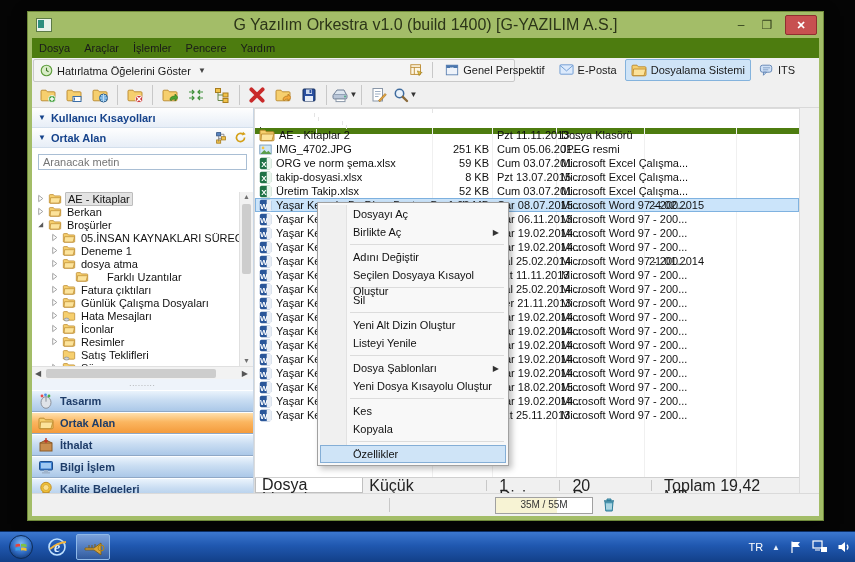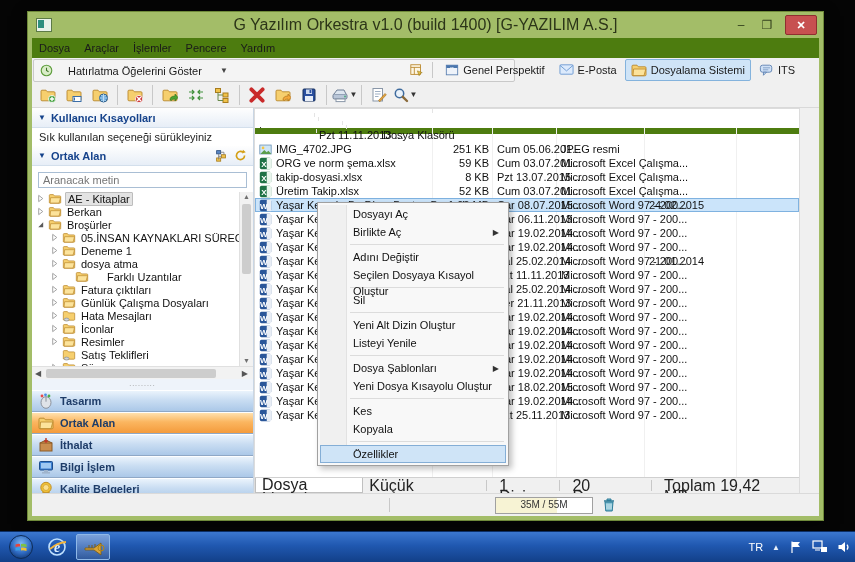--- a/index.html
+++ b/index.html
@@ -13,21 +13,21 @@
   .titlebar .appicon i{display:block;width:6px;height:8px;margin:1px;background:#2e8f7e;}
   .titlebar .title{position:absolute;left:0;right:0;text-align:center;font-size:16px;color:#2c3518;}
   .winbtns{position:absolute;right:6px;top:4px;display:flex;gap:10px;align-items:center;height:18px;}
   .winbtn{font-size:12px;color:#33401c;line-height:18px;cursor:default;width:16px;text-align:center;}
   .winbtn.close{width:30px;background:#c75050;border:1px solid #8e2f2f;color:#fff;border-radius:2px;font-size:11px;font-weight:bold;}
   .menubar{position:absolute;left:4px;right:4px;top:26px;height:20px;background:#4d7c0f;display:flex;align-items:center;border-bottom:1px solid #e2e2e2;}
   .menu-item{font-size:11px;color:#1a1a1a;padding:0 7px;line-height:20px;}
   
   .toolbar1{position:absolute;left:4px;right:4px;top:46px;height:24px;background:#f0f0f0;}
   .reminder-box{position:absolute;left:1px;top:1px;width:480px;height:21px;border:1px solid #c9c9c9;border-radius:2px;background:#f4f4f4;display:flex;align-items:center;}
-  .reminder-btn{display:flex;align-items:center;gap:15px;padding:0 6px;height:19px;font-size:11px;color:#1a1a1a;}
+  .reminder-btn{display:flex;align-items:center;gap:4px;padding:0 6px;height:19px;font-size:11px;color:#1a1a1a;}
   .reminder-btn .caret{font-size:8px;color:#444;margin-left:3px;}
   .persp{position:absolute;right:18px;top:1px;height:21px;display:flex;align-items:center;gap:2px;}
   .persp .tool-ico{width:20px;height:20px;display:flex;align-items:center;justify-content:center;}
   .persp .vsep{width:1px;height:16px;background:#c8c8c8;margin:0 4px;}
   .persp-btn{display:flex;align-items:center;gap:4px;height:20px;padding:0 5px;font-size:11px;color:#1a1a1a;border:1px solid transparent;border-radius:2px;}
   .persp-btn.selected{background:#cfe4f7;border-color:#84b3dd;}
   
   .toolbar2{position:absolute;left:4px;right:4px;top:70px;height:26px;background:#f0f0f0;border-bottom:1px solid #d9d9d9;display:flex;align-items:center;padding-left:3px;box-sizing:border-box;}
   .tbtn{width:26px;height:24px;display:flex;align-items:center;justify-content:center;border-radius:2px;}
   .tbtn .caret{font-size:8px;color:#333;margin-left:1px;}
@@ -321,21 +321,20 @@
         </span>
       </div>
 
     <div class="content">
 
       <div class="sidebar">
         <div class="grp-hdr">
           <span class="tri">▼</span>
           <span>Kullanıcı Kısayolları</span>
         </div>
-        <div class="hint">Sık kullanılan seçeneği sürükleyiniz</div>
         <div class="grp-hdr">
           <span class="tri">▼</span>
           <span>Ortak Alan</span>
           <span class="spacer"></span>
           <span style="margin-right:6px;">
               <svg width="13" height="13" viewBox="0 0 16 16">
                 <rect x="2" y="2" width="5" height="4" fill="#5a86c2" stroke="#2c4f80"></rect>
                 <rect x="8" y="7" width="5" height="4" fill="#f0c24a" stroke="#a87c1e"></rect>
                 <rect x="2" y="11" width="5" height="4" fill="#f0c24a" stroke="#a87c1e"></rect>
                 <path d="M4.5 6 v7 M4.5 9 h3.5 M7 4 h4 v3" stroke="#7a7a7a" fill="none"></path>
@@ -623,20 +622,29 @@
             <span class="col" style="width: 92px;">İşlem Tarihi</span>
             <span class="col" style="width:62px"></span>
           </div>
         <div class="flrows" id="flrows">
             <span class="gridline" style="left:177px"></span>
             <span class="gridline" style="left:237px"></span>
             <span class="gridline" style="left:301px"></span>
             <span class="gridline" style="left:389px"></span>
             <span class="gridline" style="left:481px"></span>
             <div class="frow">
+              <span class="cell name" style="width:178px">
+                <span>
+                  <svg width="16" height="16" viewBox="0 0 16 16">
+    <path d="M1 4.2 q0-1 1-1 h4 l1.4 1.6 h6.6 q1 0 1 1 v7 q0 1-1 1 h-12 q-1 0-1-1 z" fill="#f6cf6e" stroke="#b9872b" stroke-width="0.9"></path>
+    <path d="M2.6 7 h12.2 l-1.8 6.6 h-11 z" fill="#fce39b" stroke="#b9872b" stroke-width="0.8"></path>
+    </svg>
+                </span>
+                <span>AE - Kitaplar 2</span>
+              </span>
               <span class="cell num" style="width:60px"></span>
               <span class="cell" style="width:64px">Pzt 11.11.2013 ...</span>
               <span class="cell" style="width:88px">Dosya Klasörü</span>
               <span class="cell" style="width:92px"></span>
             </div>
             <div class="frow">
               <span class="cell name" style="width:178px">
                 <span>
                   <svg width="13" height="13" viewBox="0 0 16 16">
                     <rect x="1" y="2.5" width="14" height="11" fill="#cfe6f5" stroke="#6b93b5"></rect>

